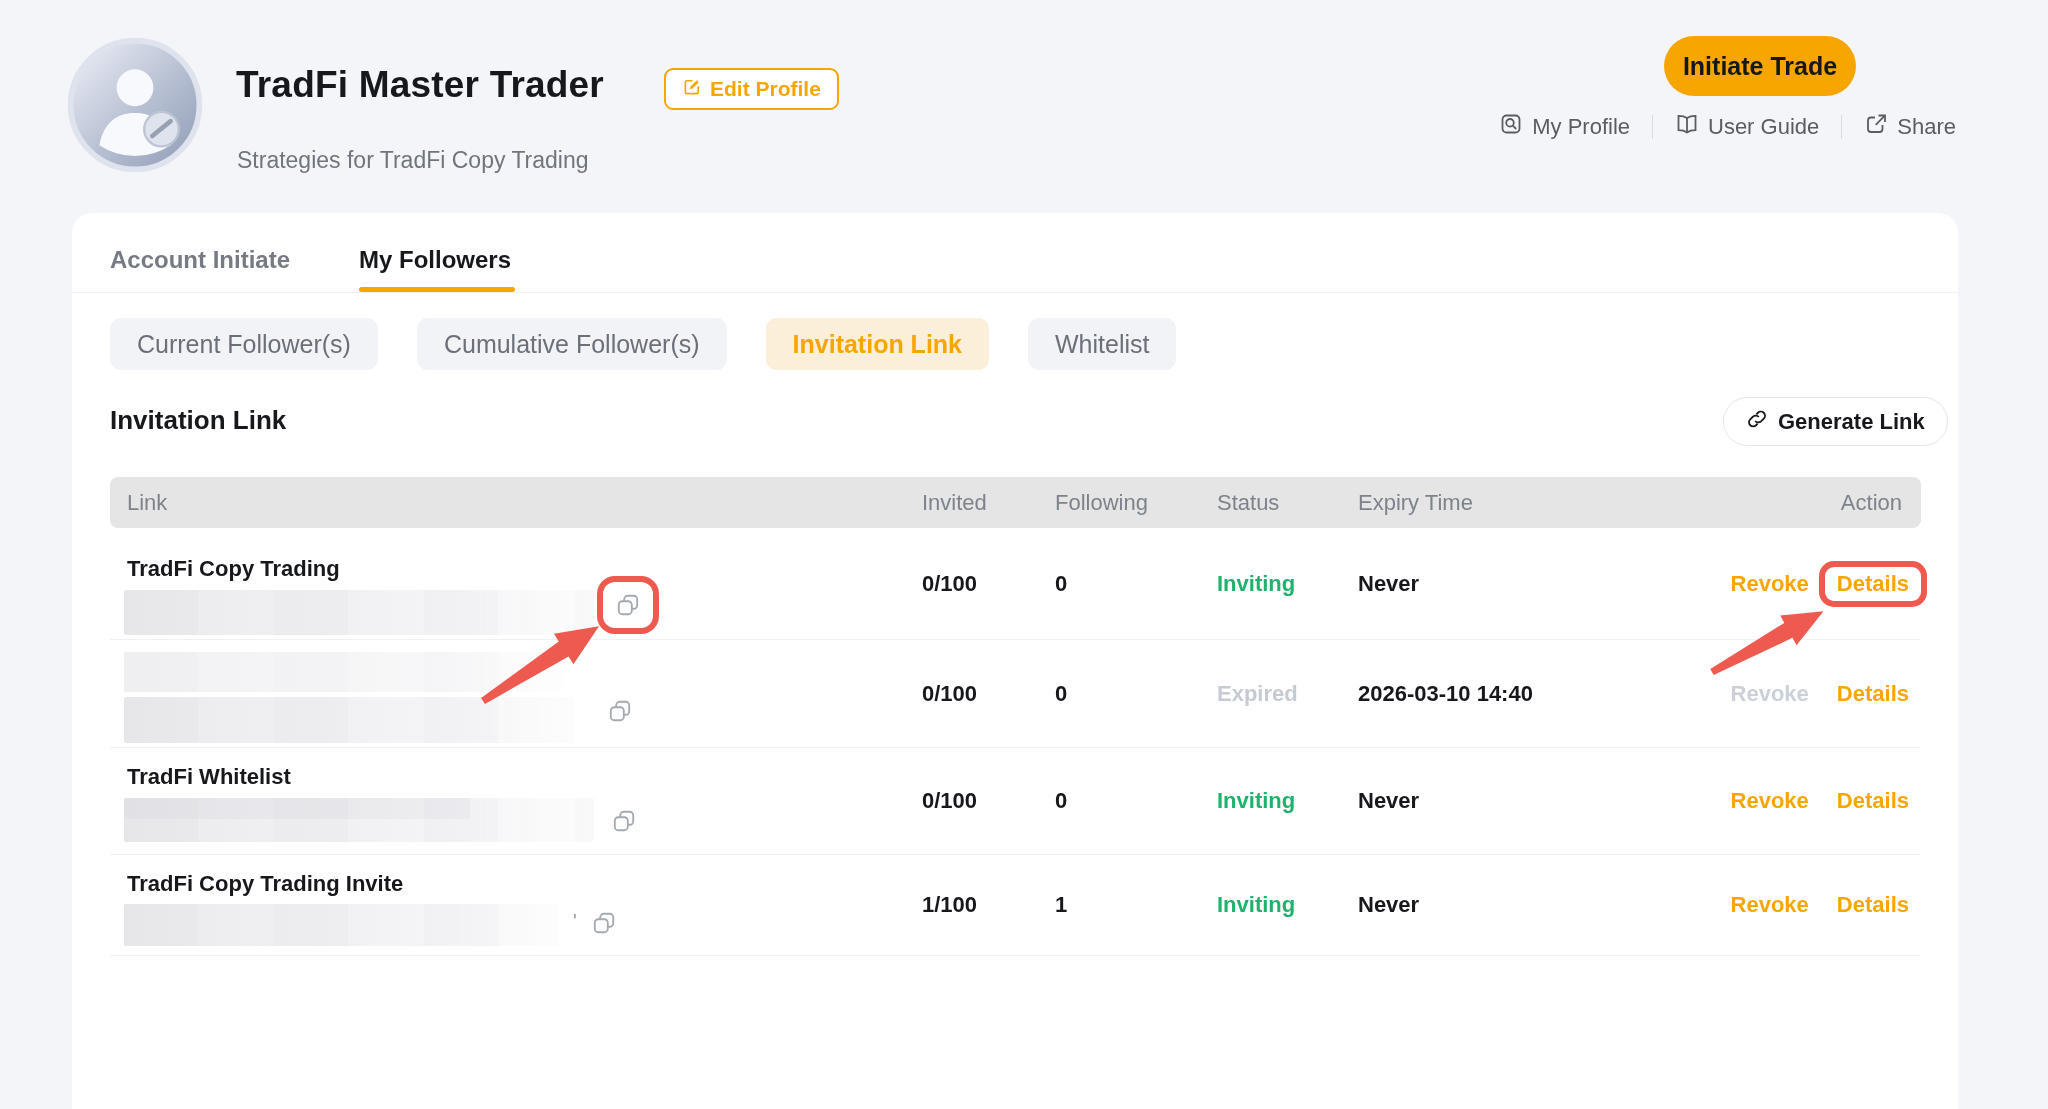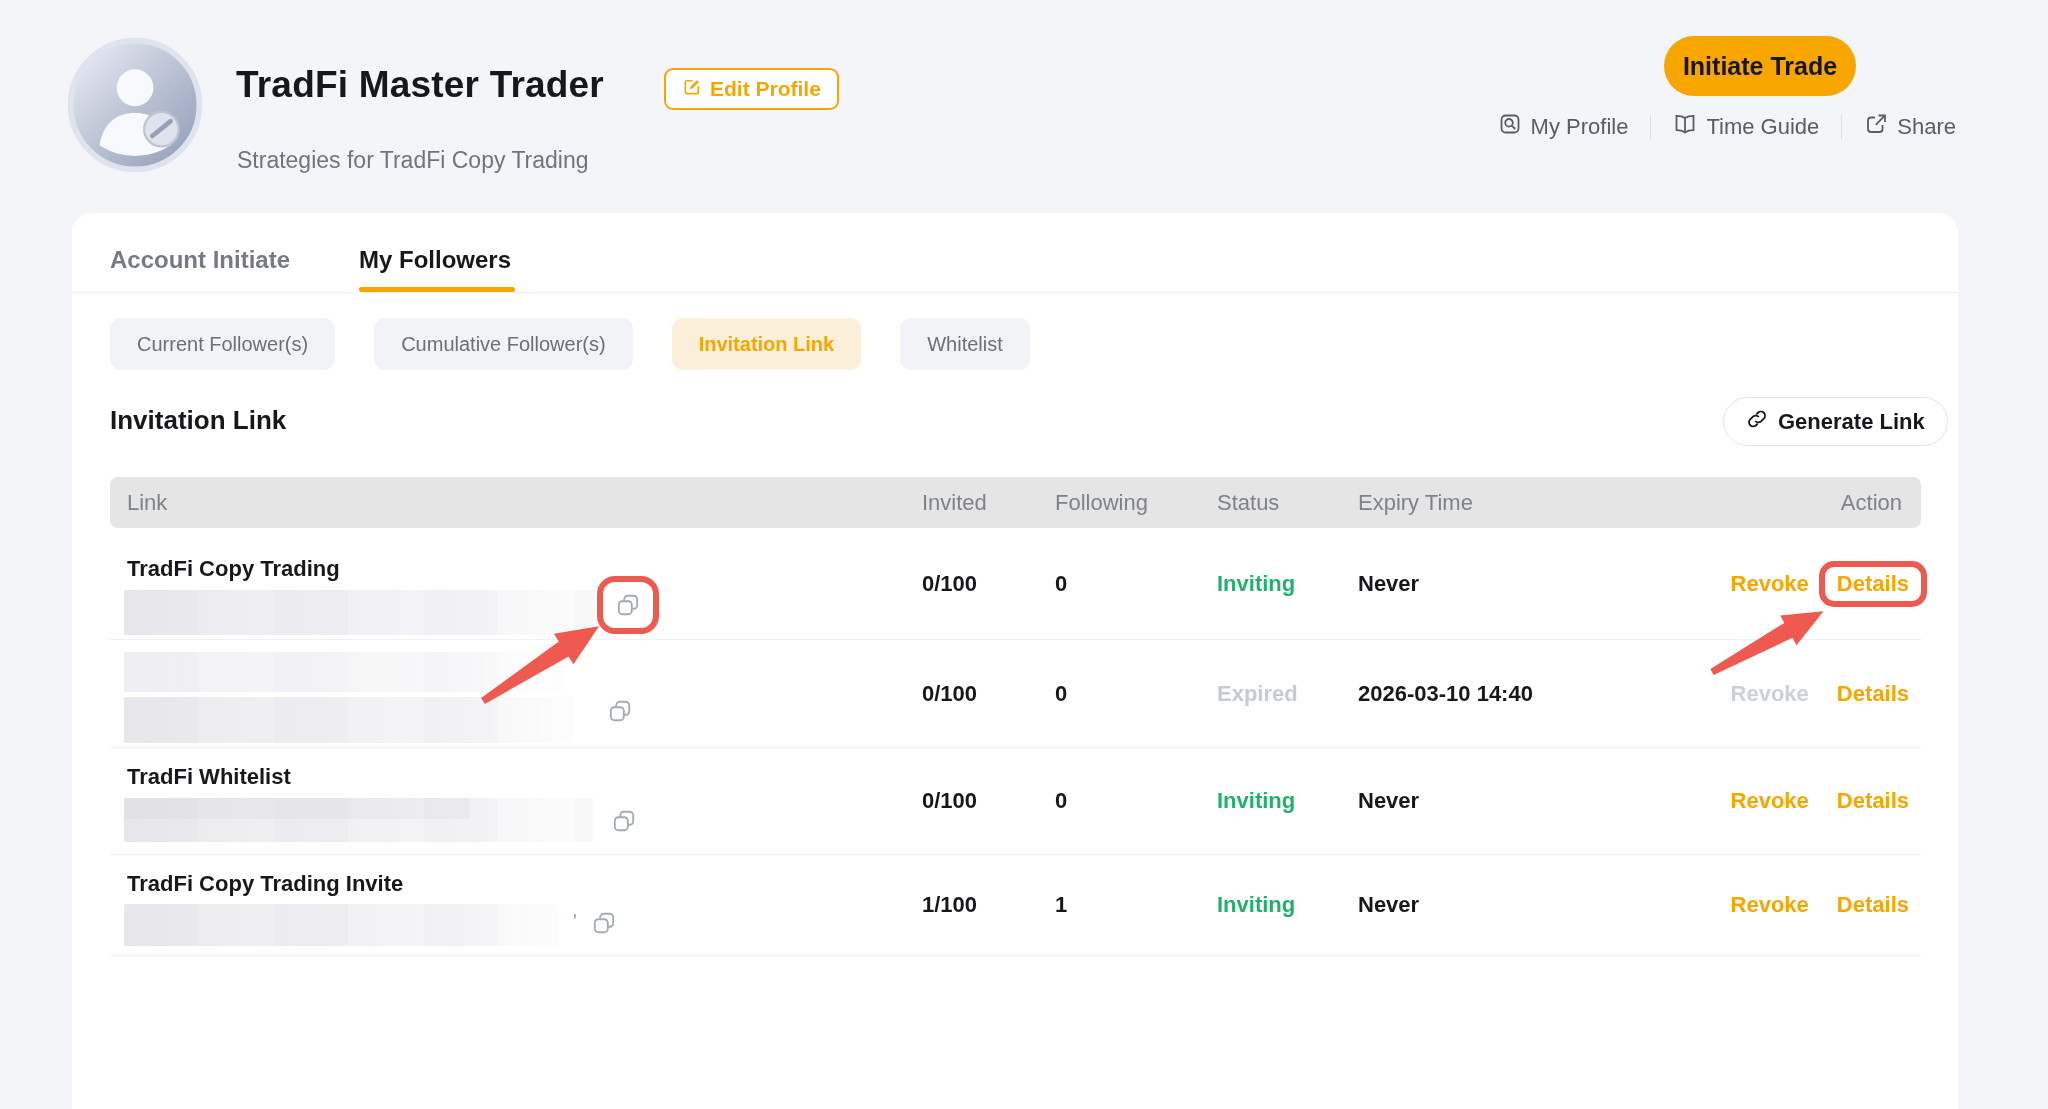--- a/index.html
+++ b/index.html
@@ -32,21 +32,21 @@
   .card{left:72px;top:213px;width:1886px;height:896px;background:var(--card);
     border-radius:20px 20px 0 0;}
   .tab{position:absolute;top:33px;font-size:24px;font-weight:700;cursor:pointer;}
   .tab.inactive{color:#767b83;}
   .tab.active{color:var(--dark);}
   .tab-underline{left:287px;top:74px;width:156px;height:5px;background:var(--orange);border-radius:3px;}
   .tabs-divider{left:0;top:79px;width:1886px;height:1px;background:#EFF0F3;}
 
   .pills{left:38px;top:105px;display:flex;gap:39px;}
   .pill{height:52px;display:flex;align-items:center;padding:0 27px;border-radius:11px;
-    background:#F2F3F7;color:#6b7078;font-size:20px;font-weight:500;cursor:pointer;white-space:nowrap;}
+    background:#F2F3F7;color:#6b7078;font-size:25px;font-weight:500;cursor:pointer;white-space:nowrap;}
   .pill.active{background:var(--orange-soft);color:var(--orange);font-weight:700;}
 
   .section-title{left:38px;top:192px;font-size:26px;font-weight:700;}
   .generate-btn{left:1651px;top:184px;height:49px;display:flex;align-items:center;gap:10px;
     background:#fff;border:1.5px solid #E3E6EB;border-radius:25px;padding:0 22px;
     font-size:22px;font-weight:700;color:var(--dark);cursor:pointer;}
   .generate-btn svg{width:22px;height:22px;}
 
   
   .thead{left:38px;top:264px;width:1811px;height:51px;background:#e5e5e5;border-radius:8px;
@@ -130,21 +130,21 @@
       <span>My Profile</span>
     </span>
     <span class="vdiv"></span>
     <span class="toplink">
       <span>
         <svg viewBox="0 0 24 24" fill="none" stroke="currentColor" stroke-width="1.8">
           <path d="M12 6C9.8 4.4 7 3.8 3.5 3.8v14.4c3.5 0 6.3.6 8.5 2.2 2.2-1.6 5-2.2 8.5-2.2V3.8C17 3.8 14.2 4.4 12 6z"></path>
           <path d="M12 6v14.4"></path>
         </svg>
       </span>
-      <span>Time Guide</span>
+      <span>User Guide</span>
     </span>
     <span class="vdiv"></span>
     <span class="toplink">
       <span>
         <svg viewBox="0 0 24 24" fill="none" stroke="currentColor" stroke-width="1.8">
           <path d="M11 5.5H7a3 3 0 0 0-3 3V17a3 3 0 0 0 3 3h8.5a3 3 0 0 0 3-3v-4"></path>
           <path d="M14.5 3.5H21V10"></path>
             <path d="M20.3 4.2l-8.6 8.6"></path>
         </svg>
       </span>

